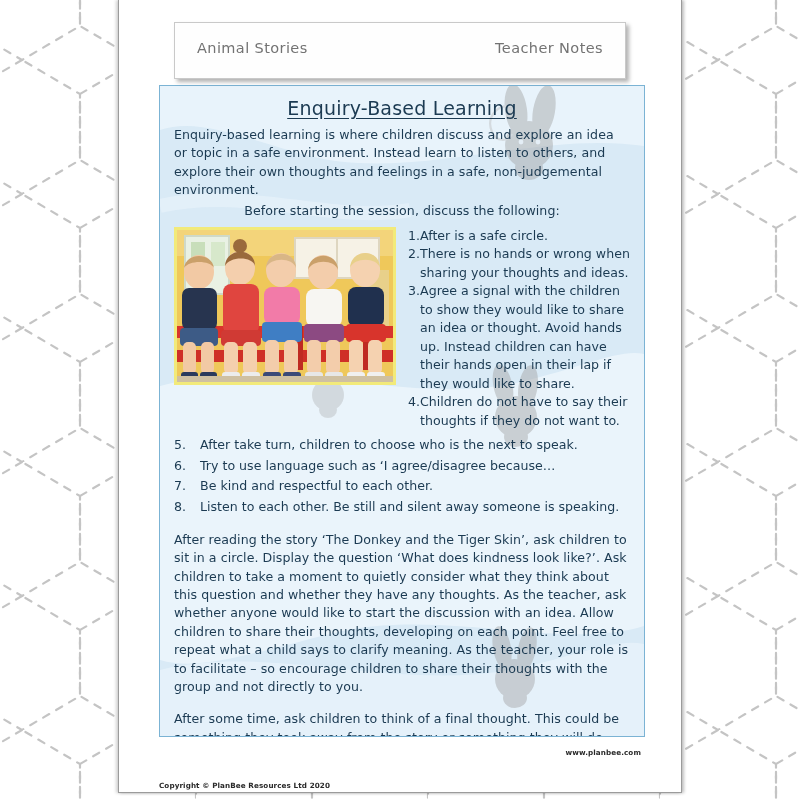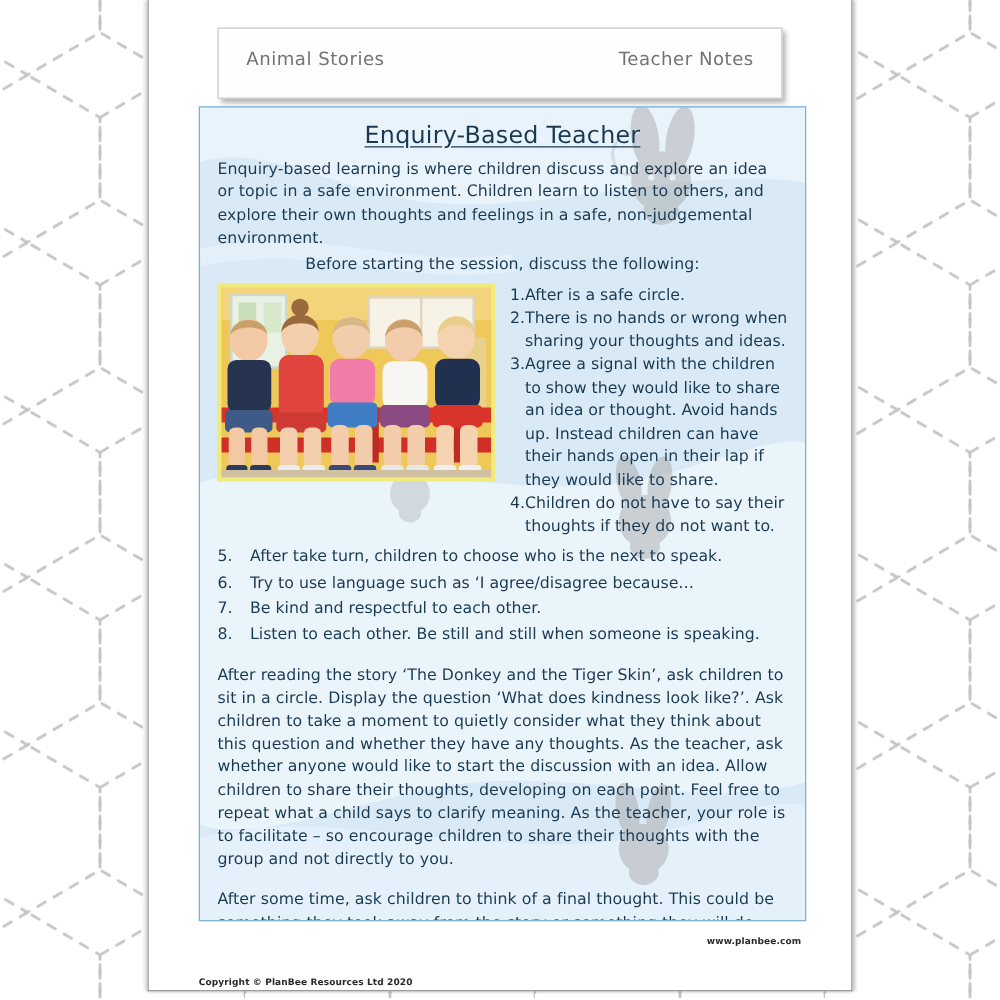--- a/index.html
+++ b/index.html
@@ -175,23 +175,23 @@
         <g fill="#9e9e9e">
           <ellipse cx="20" cy="17" rx="7" ry="17" transform="rotate(-12 20 17)"></ellipse>
           <ellipse cx="39" cy="18" rx="7" ry="17" transform="rotate(10 39 18)"></ellipse>
           <ellipse cx="30" cy="41" rx="16" ry="16"></ellipse>
           <ellipse cx="30" cy="56" rx="9" ry="8"></ellipse>
         </g>
       </svg>
 
       <div id="panel-content">
 
-        <h1 id="doc-title">Enquiry-Based Teacher</h1>
-
-        <p class="para">Enquiry-based learning is where children discuss and explore an idea or topic in a safe environment. Children learn to listen to others, and explore their own thoughts and feelings in a safe, non-judgemental environment.</p>
+        <h1 id="doc-title">Enquiry-Based Learning</h1>
+
+        <p class="para">Enquiry-based learning is where children discuss and explore an idea or topic in a safe environment. Instead learn to listen to others, and explore their own thoughts and feelings in a safe, non-judgemental environment.</p>
         <p class="para" style="margin-top:2px;">Before starting the session, discuss the following:</p>
 
         <div id="media-row">
           <div id="photo-frame">
             <svg id="photo-svg" viewBox="0 0 216 152" preserveAspectRatio="none" xmlns="http://www.w3.org/2000/svg">
 
               <rect x="0" y="0" width="216" height="152" fill="#efc85a"></rect>
               <rect x="0" y="0" width="216" height="26" fill="#f3d47a"></rect>
 
               <rect x="8" y="6" width="44" height="58" fill="#e9f1e4"></rect>
@@ -298,21 +298,21 @@
           <div class="li">
             <span class="num">6.</span>
             <span class="txt">Try to use language such as ‘I agree/disagree because…</span>
           </div>
           <div class="li">
             <span class="num">7.</span>
             <span class="txt">Be kind and respectful to each other.</span>
           </div>
           <div class="li">
             <span class="num">8.</span>
-            <span class="txt">Listen to each other. Be still and still when someone is speaking.</span>
+            <span class="txt">Listen to each other. Be still and silent away someone is speaking.</span>
           </div>
         </div>
 
         <div class="blockgap"></div>
 
         <p class="para">After reading the story ‘The Donkey and the Tiger Skin’, ask children to sit in a circle. Display the question ‘What does kindness look like?’. Ask children to take a moment to quietly consider what they think about this question and whether they have any thoughts. As the teacher, ask whether anyone would like to start the discussion with an idea. Allow children to share their thoughts, developing on each point. Feel free to repeat what a child says to clarify meaning. As the teacher, your role is to facilitate – so encourage children to share their thoughts with the group and not directly to you.</p>
 
         <div class="blockgap"></div>
 
         <p class="para">After some time, ask children to think of a final thought. This could be something they took away from the story or something they will do after the session. Allow each child to share their final thought before ending the session.</p>

